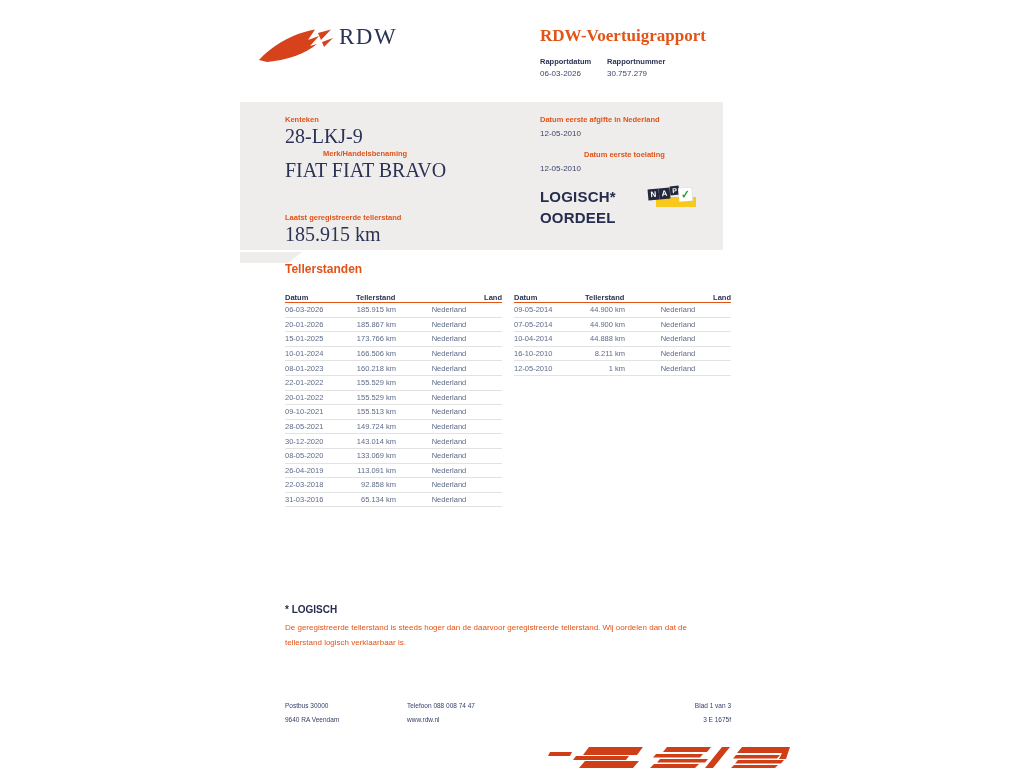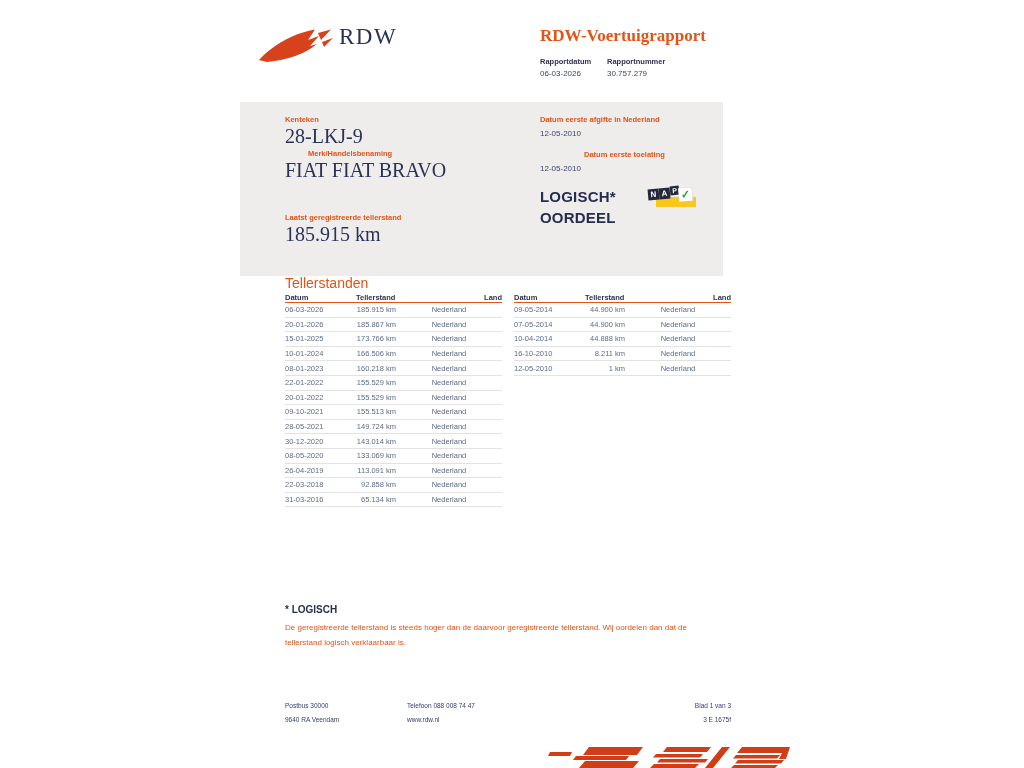--- a/index.html
+++ b/index.html
@@ -22,47 +22,47 @@
   .wing{position:absolute;left:258px;top:28px;}
   .wordmark{position:absolute;left:339px;top:24px;font-family:"Liberation Serif",serif;
             font-size:23px;color:var(--navy);letter-spacing:1.5px;font-weight:500;}
   .doc-title{position:absolute;left:540px;top:26px;font-family:"Liberation Serif",serif;
              font-weight:bold;font-size:17px;color:var(--orange);}
   .meta-lbl{position:absolute;top:57px;font-size:7.5px;font-weight:bold;color:var(--navy);}
   .meta-val{position:absolute;top:69px;font-size:8px;color:var(--navy-soft);}
   .m1{left:540px;} .m2{left:607px;}
 
   
-  .vbox{position:absolute;left:240px;top:102px;width:483px;height:174px;background:var(--boxgray);}
+  .vbox{position:absolute;left:240px;top:102px;width:483px;height:148px;background:var(--boxgray);}
   .vbox::after{content:"";position:absolute;left:0;top:150px;width:62px;height:11px;
                background:var(--boxgray);clip-path:polygon(0 0,100% 0,78% 100%,0 100%);}
   .vbox .lbl{position:absolute;font-size:7.5px;font-weight:bold;color:var(--orange);}
   .vbox .big{position:absolute;font-family:"Liberation Serif",serif;font-size:20px;color:var(--navy);}
   .vbox .sm{position:absolute;font-size:8px;color:var(--navy-soft);}
   .p-kl{left:45px;top:13px;} .p-kv{left:45px;top:23px;}
-  .p-ml{left:35px;top:47px;padding-left:33px;} .p-mv{left:45px;top:57px;}
+  .p-ml{left:50px;top:47px;padding-left:33px;} .p-mv{left:45px;top:57px;}
   .p-tl{left:45px;top:111px;} .p-tv{left:45px;top:121px;}
   .p-al{left:300px;top:13px;} .p-av{left:300px;top:27px;}
   .p-ol{left:300px;top:48px;padding-left:44px;} .p-ov{left:300px;top:62px;}
   .oordeel{position:absolute;left:300px;top:84px;font-size:15px;font-weight:bold;
            color:#262d4e;line-height:21px;letter-spacing:.2px;}
 
   
   .nap{position:absolute;left:408px;top:83px;width:50px;height:27px;}
   .nap-bar{position:absolute;left:8px;top:12px;width:40px;height:10px;background:var(--napyellow);}
   .nap-sq{position:absolute;width:11px;height:11px;background:#23283b;color:#fff;font-size:8px;
           font-weight:bold;text-align:center;line-height:11px;transform:rotate(-5deg);}
   .n1{left:0;top:4px;} .n2{left:11px;top:2.5px;}
   .n3{left:22px;top:1px;width:9px;height:9px;font-size:7px;line-height:9px;}
   .nap-check{position:absolute;left:31px;top:3px;width:13px;height:13px;background:#fff;
              color:var(--napgreen);font-size:11px;font-weight:bold;line-height:13px;text-align:center;
              transform:rotate(-5deg);box-shadow:0 0 0 .5px #d8d8d8;}
 
   
-  .tbl-heading{position:absolute;left:285px;top:275px;font-size:14px;font-weight:normal;color:var(--orange);}
+  .tbl-heading{position:absolute;left:285px;top:262px;font-size:12px;font-weight:bold;color:var(--orange);}
   .mtable{position:absolute;top:290px;width:217px;}
   .tbl-left{left:285px;} .tbl-right{left:514px;}
   .thead{display:grid;grid-template-columns:71px 40px 1fr;align-items:end;height:13px;
          border-bottom:1.5px solid var(--orange);font-size:7.5px;font-weight:bold;color:var(--navy);}
   .thead .hc{white-space:nowrap;}
   .thead .hc2{text-align:right;}
   .trow{display:grid;grid-template-columns:71px 40px 1fr;align-items:center;height:14.6px;
         border-bottom:1px solid var(--divider);font-size:7.5px;color:var(--slate);}
   .trow .tc1{text-align:right;white-space:nowrap;}
   .trow .tc2{text-align:center;}

